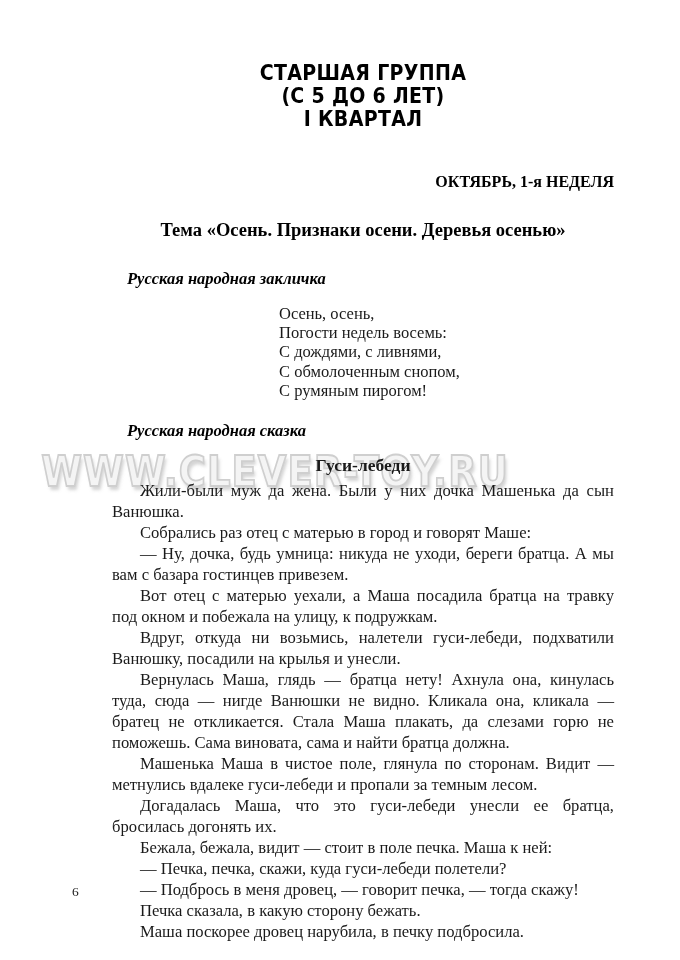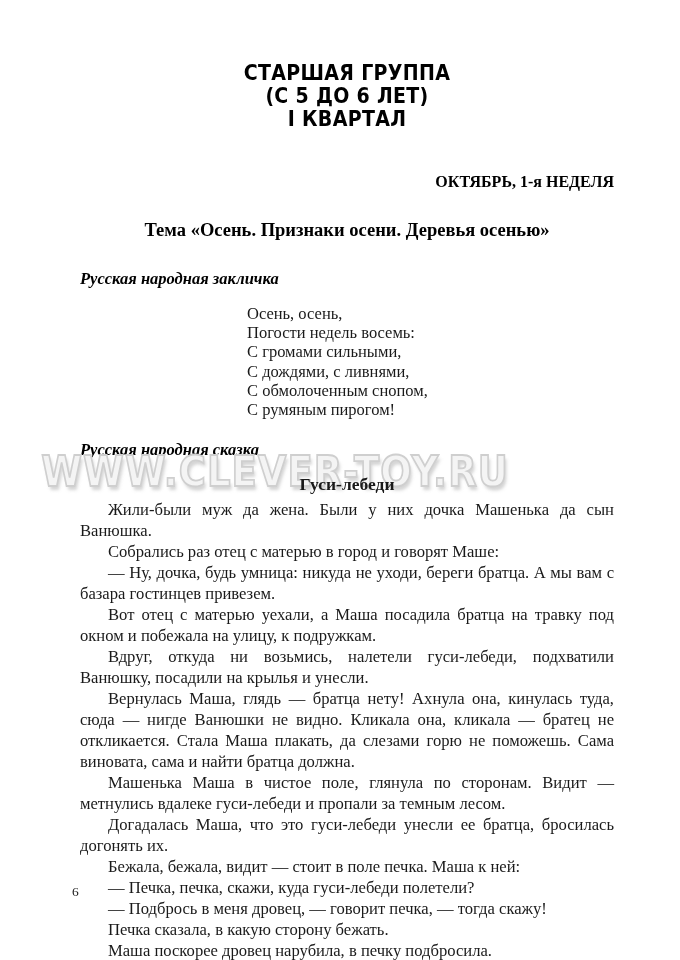--- a/index.html
+++ b/index.html
@@ -13,21 +13,21 @@
     overflow: hidden;
     position: relative;
     font-family: "Liberation Serif", serif;
     color: #1a1a1a;
   }
   .page {
     position: relative;
     width: 680px;
     height: 960px;
     box-sizing: border-box;
-    padding: 62px 66px 0 80px;
+    padding: 62px 66px 0 112px;
   }
   
   .display-header {
     text-align: center;
     font-family: "DejaVu Sans", sans-serif;
     font-weight: bold;
     font-size: 19px;
     line-height: 21px;
     letter-spacing: 0.3px;
     color: #000000;
@@ -46,20 +46,21 @@
     text-align: center;
     font-weight: bold;
     font-size: 18.5px;
     color: #000000;
   }
   .section-label {
     font-weight: bold;
     font-style: italic;
     font-size: 16.5px;
     color: #000000;
+    margin-left: 15px;
   }
   .section-label.first {
     margin-top: 28px;
   }
   .section-label.second {
     margin-top: 21px;
   }
   .poem {
     margin-top: 15px;
     margin-left: 167px;
@@ -129,21 +130,20 @@
 
   <div class="main-title">ОКТЯБРЬ, 1-я НЕДЕЛЯ</div>
 
   <div class="theme-title">Тема «Осень. Признаки осени. Деревья осенью»</div>
 
   <div class="section-label first">Русская народная закличка</div>
 
   <div class="poem">
     <div>Осень, осень,</div>
     <div>Погости недель восемь:</div>
-    <div>С громами сильными,</div>
     <div>С дождями, с ливнями,</div>
     <div>С обмолоченным снопом,</div>
     <div>С румяным пирогом!</div>
   </div>
 
   <div class="section-label second">Русская народная сказка</div>
 
   <div class="story">
     <div class="story-title">Гуси-лебеди</div>
     <div class="story-body">

